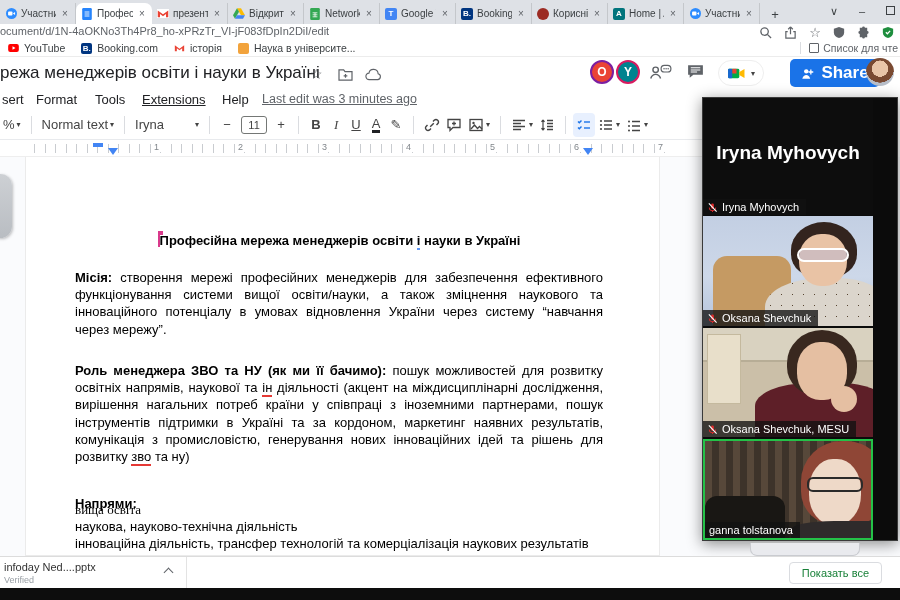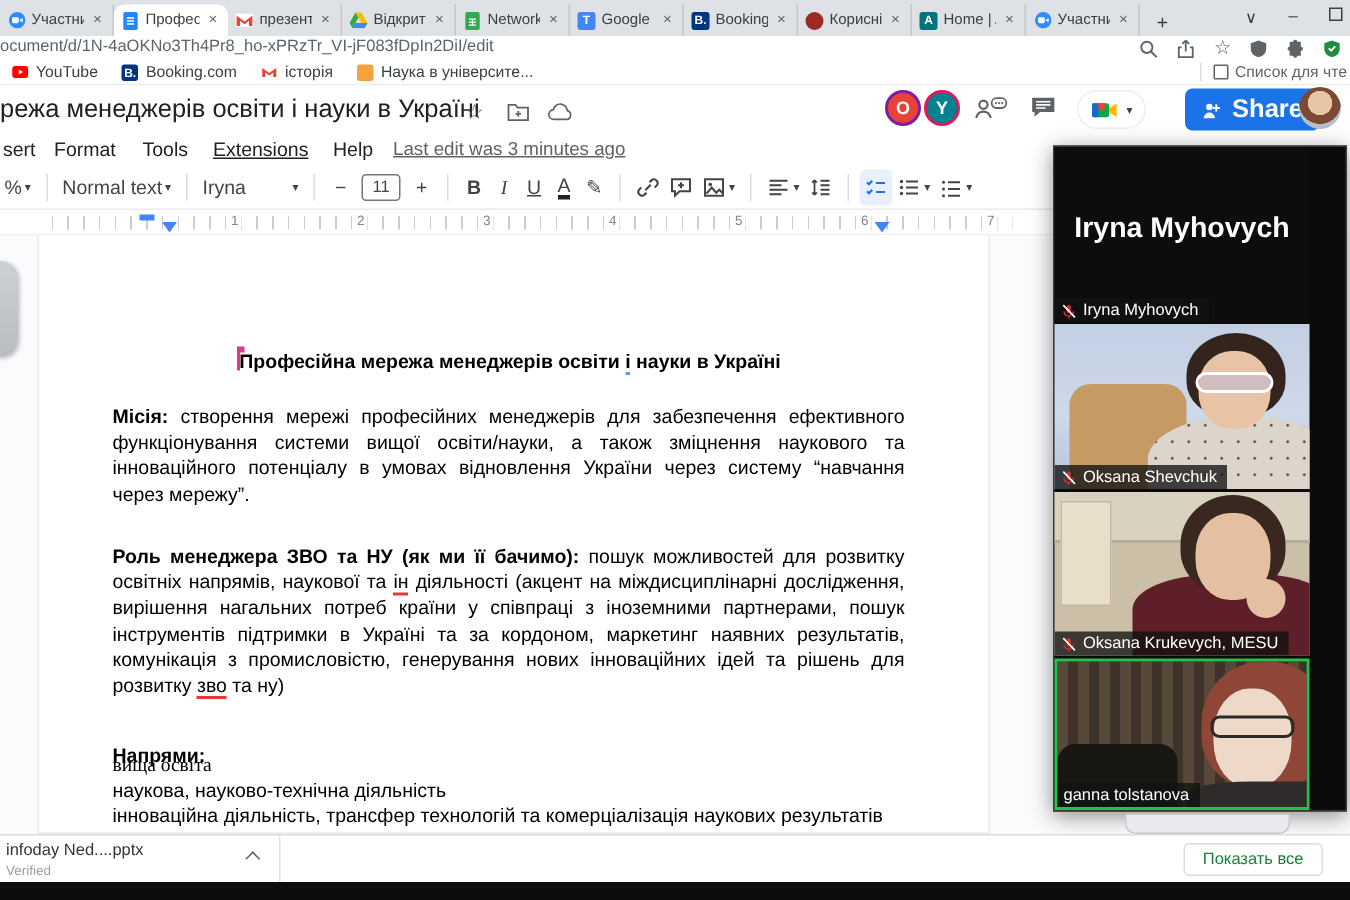--- a/index.html
+++ b/index.html
@@ -499,21 +499,21 @@
       <div class="shape" style="left:94px;top:14px;width:50px;height:58px;background:#e5bfa2;border-radius:46%;"></div>
       <div class="shape" style="left:128px;top:58px;width:26px;height:26px;background:#e5bfa2;border-radius:50%;"></div>
       <span class="vlabel">
         <span>
             <svg width="11" height="11" viewBox="0 0 24 24">
               <path d="M12 15a3 3 0 0 0 3-3V6a3 3 0 0 0-6 0v6a3 3 0 0 0 3 3z" fill="#e02b2b"></path>
               <path d="M18 12a6 6 0 0 1-12 0H4a8 8 0 0 0 7 7.9V22h2v-2.1A8 8 0 0 0 20 12z" fill="#e02b2b"></path>
               <path d="M4 3l17 18" stroke="#fff" stroke-width="2.4"></path>
             </svg>
           </span>
-        <span>Oksana Krukevych, MESU</span>
+        <span>Oksana Shevchuk, MESU</span>
       </span>
     </div>
 
     <div class="tile" id="ptile4" style="top:341px;height:101px;background:repeating-linear-gradient(90deg,#57483a 0 7px,#3d332a 7px 14px);">
       <div class="shape" style="left:0;top:55px;width:80px;height:45px;background:#191714;border-radius:12px 12px 0 0;"></div>
       <div class="shape" style="left:96px;top:0px;width:86px;height:84px;background:#8f4636;border-radius:48% 48% 40% 40%;"></div>
       <div class="shape" style="left:104px;top:18px;width:52px;height:66px;background:#eed9c8;border-radius:46%;"></div>
       <div class="shape" style="left:102px;top:36px;width:56px;height:15px;border:2.5px solid #2a2a2a;border-radius:6px;"></div>
       <div class="shape" style="left:86px;top:80px;width:108px;height:21px;background:#2f2b2b;border-radius:40% 30% 0 0;"></div>
       <span class="vlabel">

